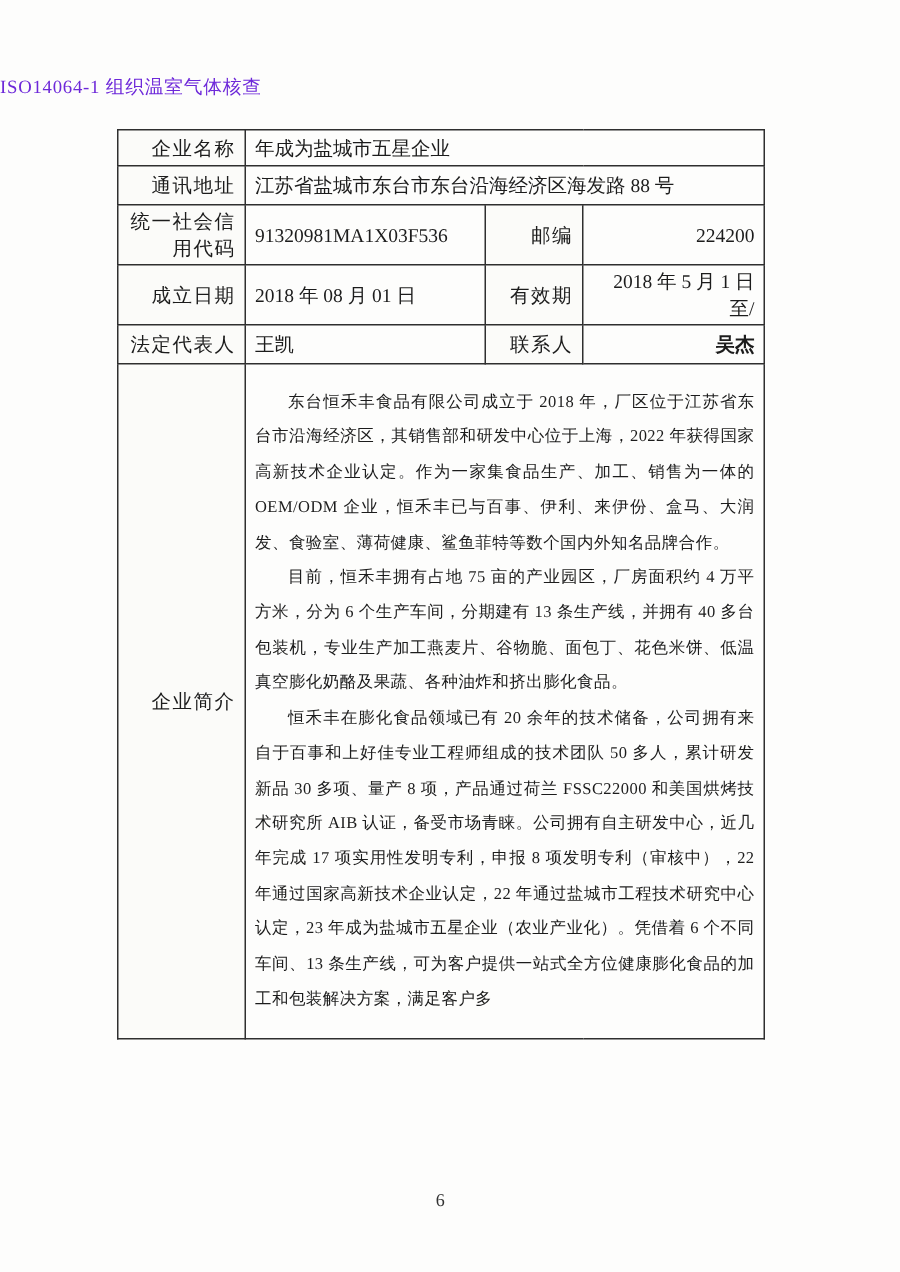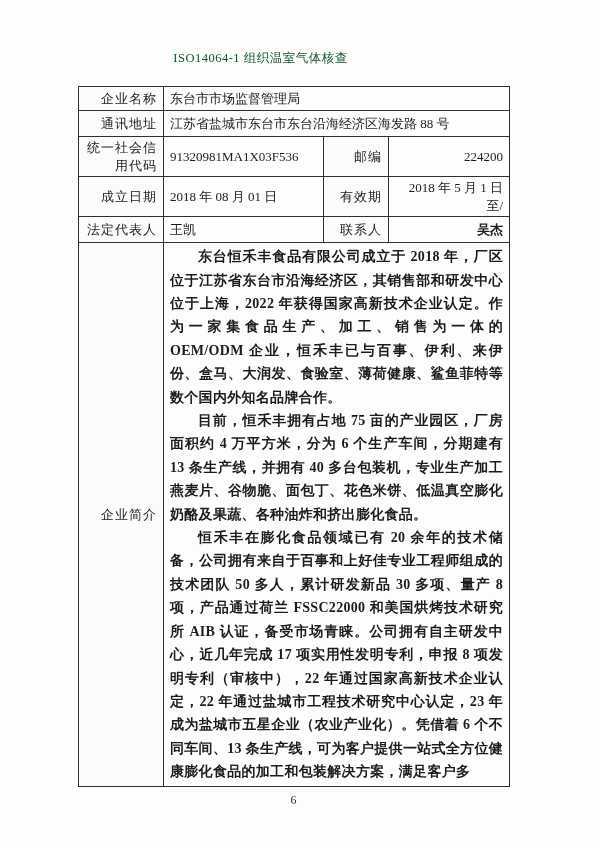--- a/index.html
+++ b/index.html
@@ -13,24 +13,24 @@
     position: relative;
     width: 600px; height: 848px;
     background: #fdfdfc;
     overflow: hidden;
   }
   .running-head {
     position: absolute;
     top: 50px;
     left: 0;
     width: 521px;
-    text-align: center;
+    text-align: left;
     font-size: 12.5px;
     letter-spacing: 0.5px;
-    color: #14532d;
+    color: #6d28d9;
   }
   table.info-table {
     position: absolute;
     top: 86px;
     left: 78px;
     width: 431px;
     border-collapse: collapse;
     table-layout: fixed;
     font-size: 13px;
   }
@@ -59,26 +59,25 @@
   tr.r-code  { height: 39px; }
   tr.r-reg   { height: 26px; }
   tr.r-date  { height: 25px; }
   tr.r-legal { height: 26px; }
   tr.r-intro { height: 450px; }
   td.intro-cell {
     vertical-align: top;
     padding: 6px 9px 4px 10px;
   }
   .intro-cell p {
-    font-size: 14px;
+    font-size: 11px;
     line-height: 23.4px;
     text-align: justify;
     text-indent: 2em;
     letter-spacing: 0.3px;
-    font-weight: bold;
   }
   .page-number {
     position: absolute;
     top: 793px;
     left: 78px;
     width: 431px;
     text-align: center;
     font-size: 12px;
     color: #333;
   }
@@ -94,21 +93,21 @@
     <colgroup>
         <col class="c1">
         <col class="c2">
         <col class="c3">
         <col class="c4">
       </colgroup>
 
     <tbody>
         <tr class="r-name">
       <td class="lbl">企业名称</td>
-      <td class="val" colspan="3">东台市市场监督管理局</td>
+      <td class="val" colspan="3">年成为盐城市五星企业</td>
     </tr>
 
 
     <tr class="r-addr">
       <td class="lbl">通讯地址</td>
       <td class="val" colspan="3">江苏省盐城市东台市东台沿海经济区海发路 88 号</td>
     </tr>
 
 
     <tr class="r-code">

